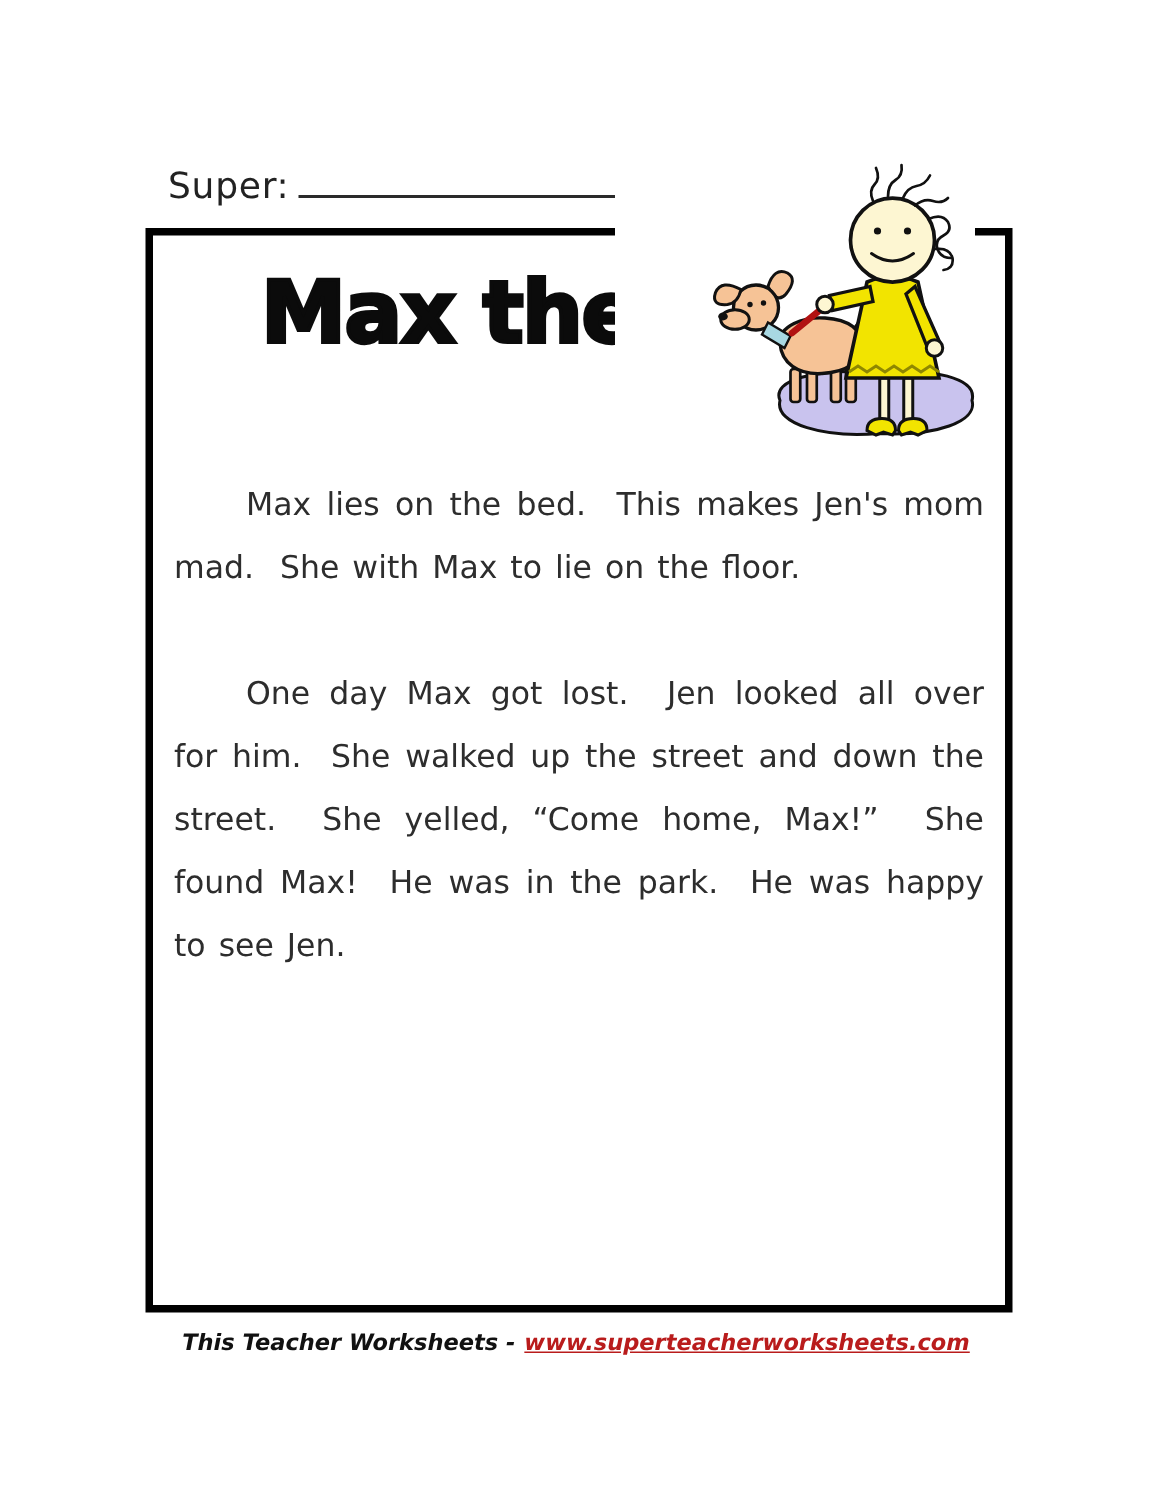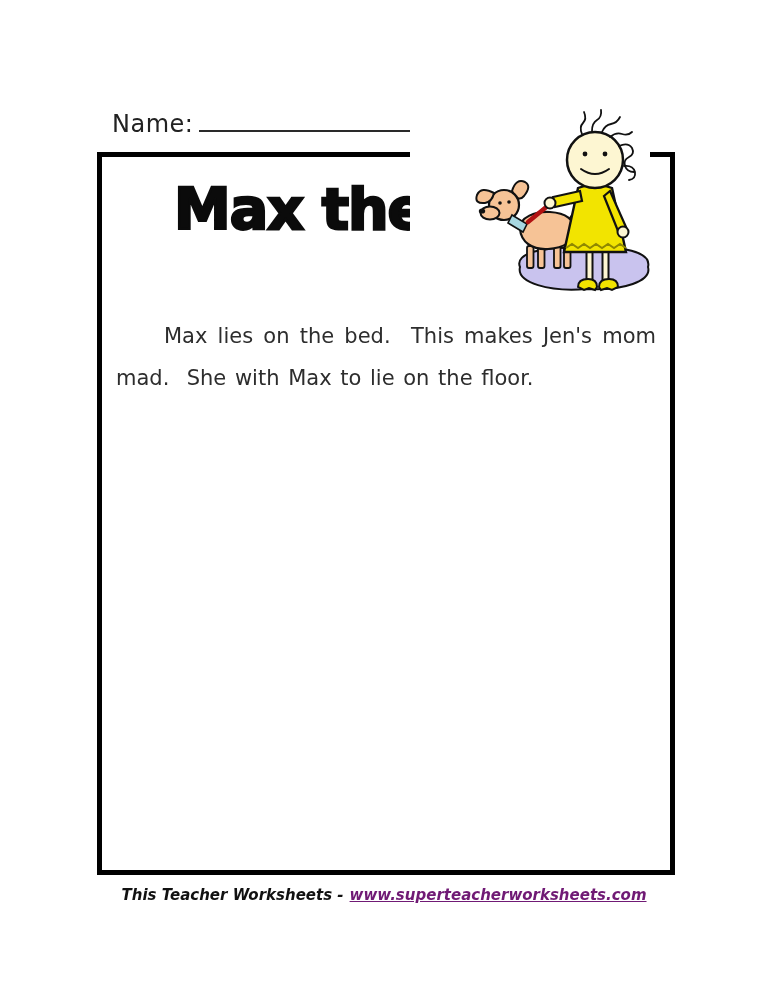--- a/index.html
+++ b/index.html
@@ -82,27 +82,28 @@
     font-weight: bold;
     font-style: italic;
   }
 </style>
 </head>
 <body>
 
 <div class="page">
 
   <div class="name-row">
-    <span>Name:</span><span class="name-line"></span>
+    <span>Super:</span><span class="name-line"></span>
   </div>
 
   <div class="story-box">
     <h1 class="story-title">Max the Dog</h1>
     <div class="story-text">
       <p>Max lies on the bed.  This makes Jen's mom mad.  She with Max to lie on the floor.</p>
+      <p>One day Max got lost.  Jen looked all over for him.  She walked up the street and down the street.  She yelled, “Come home, Max!”  She found Max!  He was in the park.  He was happy to see Jen.</p>
     </div>
   </div>
 
   <div class="illustration">
     <svg viewBox="0 0 240 192" fill="none" stroke="#111111">
 
       <path stroke-width="2" d="M110,164 C104,150 134,143 172,145 C212,142 242,149 238,164 C242,178 214,188 176,186 C140,189 106,180 110,164 Z" fill="#c9c3ee"></path>
 
       <g transform="translate(14,0)">
         <path stroke-width="3" stroke-linecap="round" d="M146,116 q9,-10 3,-21"></path>
@@ -144,16 +145,16 @@
         <circle stroke="none" cx="195" cy="51" r="2.4" fill="#111111"></circle>
         <path stroke-width="2" stroke-linecap="round" d="M171,66 Q185,76 199,66"></path>
       </g>
 
       <line stroke-width="4.5" stroke-linecap="round" x1="118" y1="119" x2="140" y2="101" stroke="#b11212"></line>
       <circle stroke-width="2" cx="140" cy="100" r="5.5" fill="#fdf6d2"></circle>
     </svg>
   </div>
 
   <div class="footer">
-    <span>This Teacher Worksheets -</span><a href="#" style="color: #701a75;">www.superteacherworksheets.com</a>
+    <span>This Teacher Worksheets -</span><a href="#" style="color: #b91c1c;">www.superteacherworksheets.com</a>
   </div>
 
 </div>
 
 </body></html>

